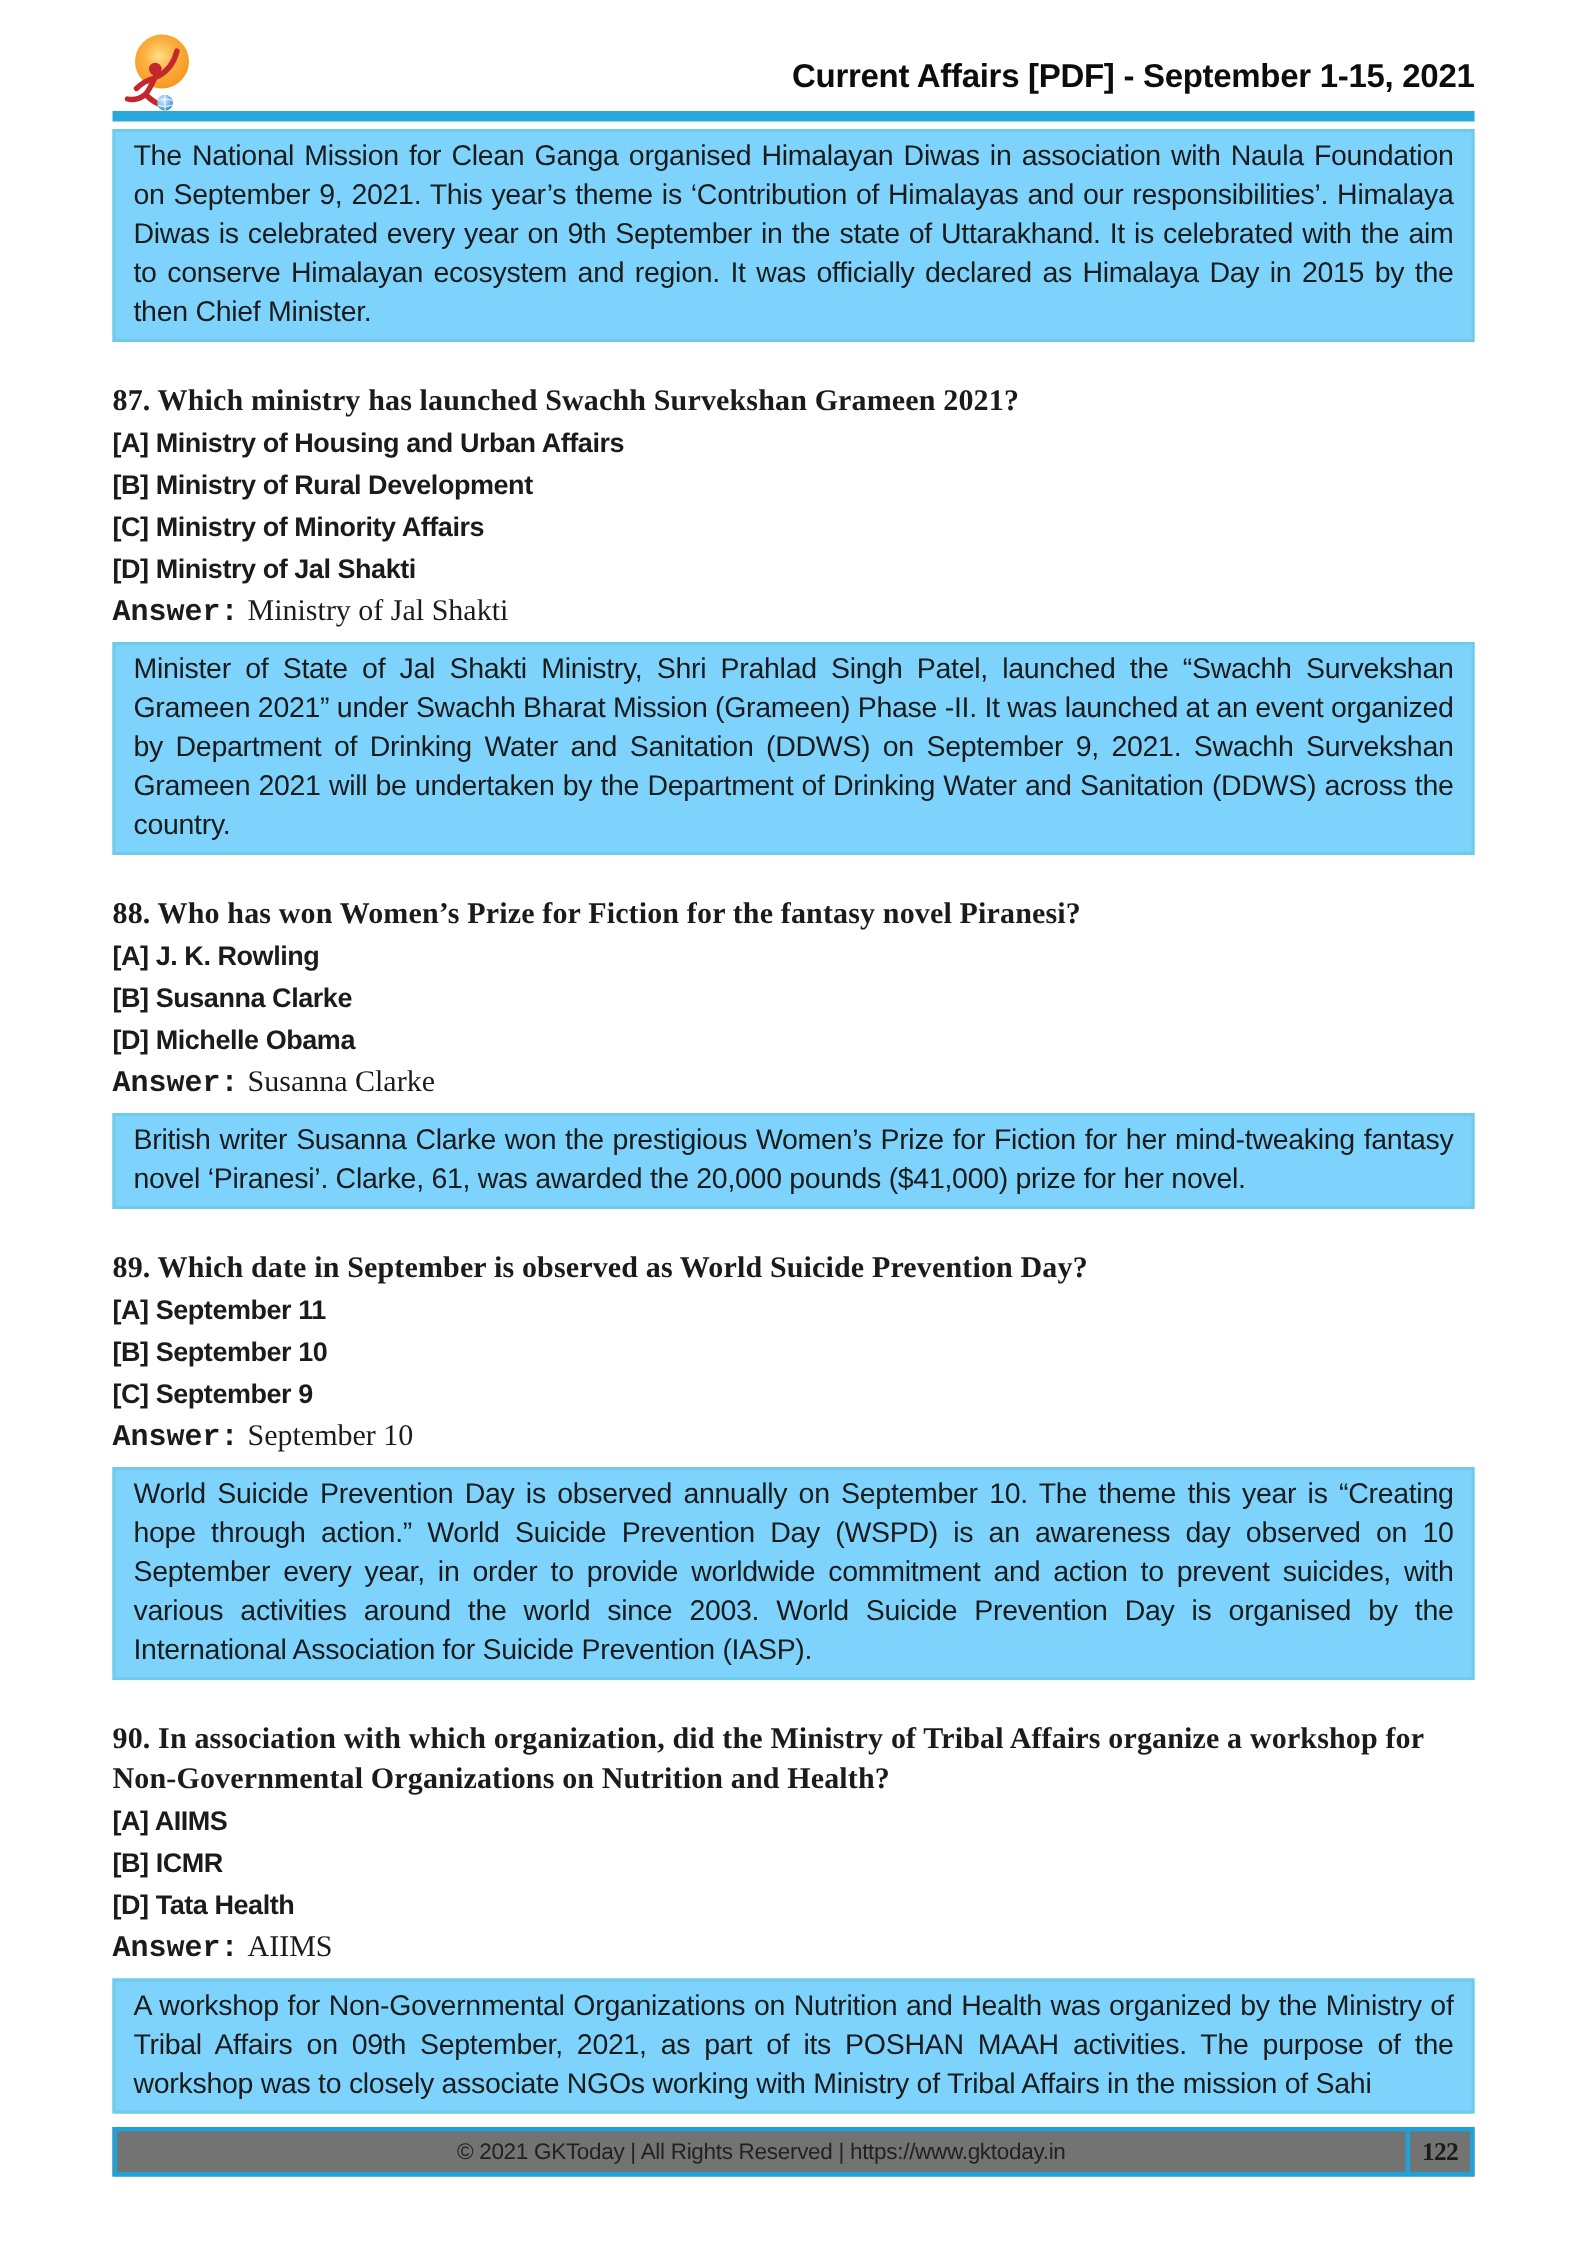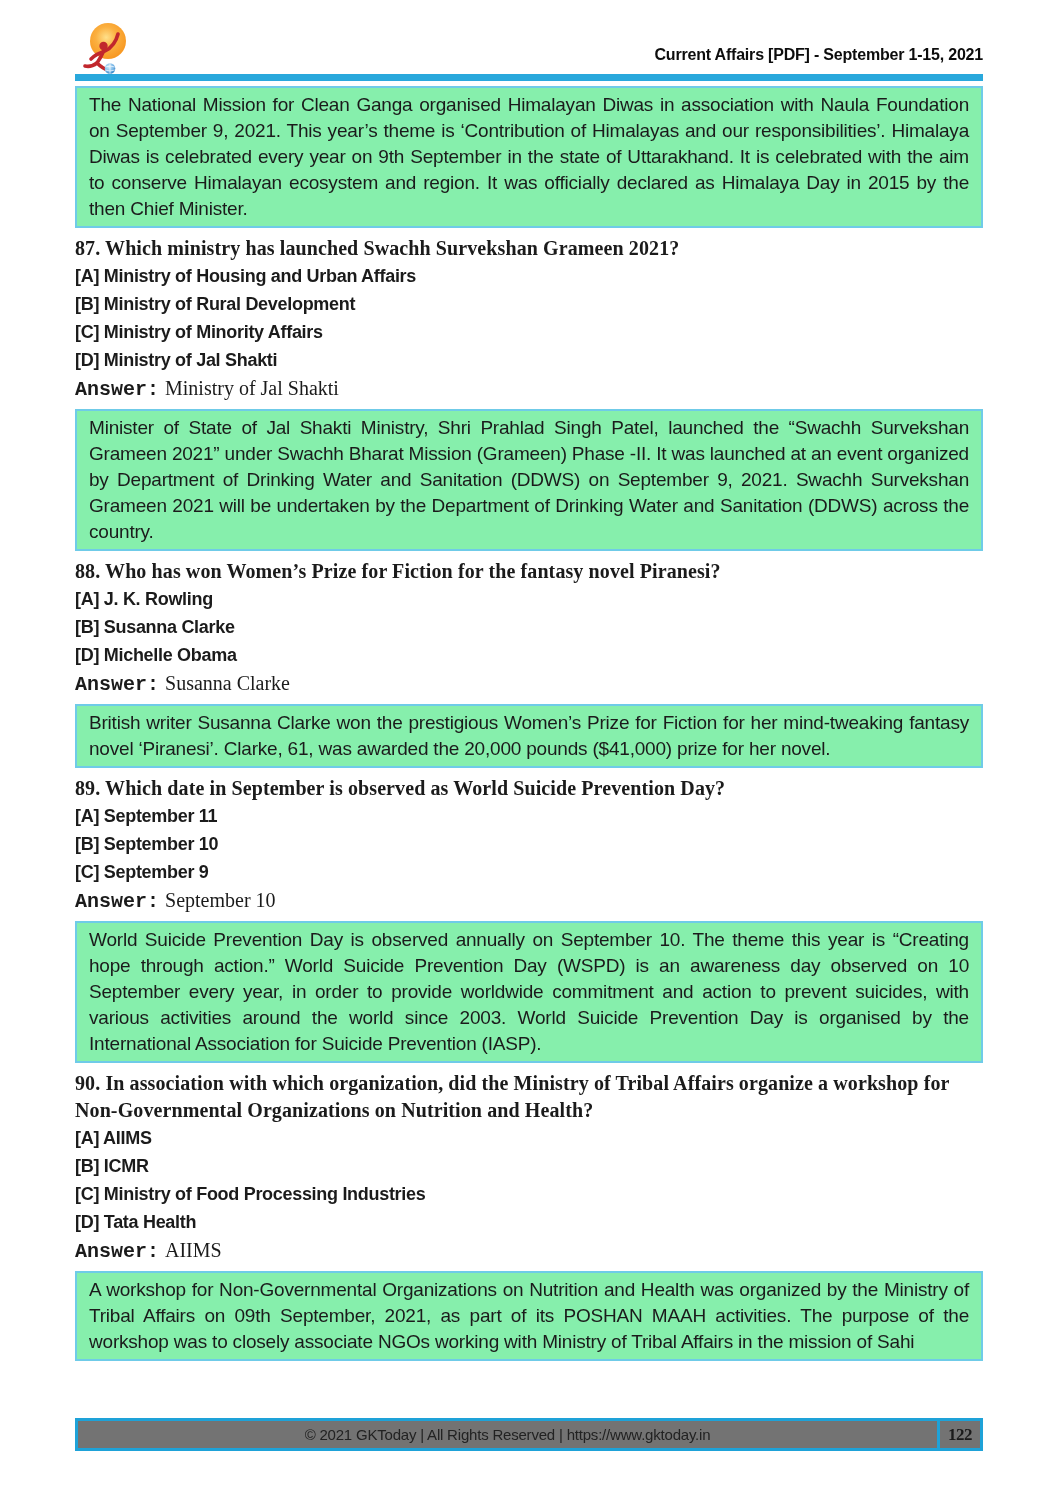--- a/index.html
+++ b/index.html
@@ -9,42 +9,42 @@
     color:#1b1b1b;
     -webkit-font-smoothing:antialiased;
   }
   .page { position:relative; width:1058px; height:1497px; padding:0 75px; box-sizing:border-box; }
 
   
   .header { padding-top:22px; }
   .header-row { display:flex; justify-content:space-between; align-items:flex-end; }
   .logo { width:64px; height:52px; flex:0 0 auto; }
   .header-title {
-    font-size:16px; font-weight:bold; color:#0d0d0d;
+    font-size:22px; font-weight:bold; color:#0d0d0d;
     padding-bottom:10px; letter-spacing:-0.2px;
   }
   .header-rule { height:7px; background:#29a8dc; }
 
   
   .info-box {
-    background:#86efac;
+    background:#7dd3fc;
     border:2px solid #6fcbe8;
     padding:4px 12px;
     font-size:19px; line-height:26px;
     text-align:justify;
     letter-spacing:-0.2px;
   }
   .intro-box { margin-top:5px; }
   .expl-box  { margin-top:5px; margin-bottom:0; }
 
   
   .question {
     font-family:"Liberation Serif", serif;
     font-weight:bold; font-size:20px; line-height:27px;
-    margin-top:7px; letter-spacing:0.1px;
+    margin-top:26px; letter-spacing:0.1px;
   }
   .option {
     font-weight:bold; font-size:18px; line-height:28px;
     letter-spacing:-0.3px;
   }
   .answer-line {
     font-family:"Liberation Serif", serif;
     font-size:20px; line-height:28px;
   }
   .answer-label { font-weight:bold; margin-right:6px;font-family:Liberation Mono, monospace; }
@@ -146,21 +146,20 @@
     </div>
     <div class="info-box expl-box">
       <span>World Suicide Prevention Day is observed annually on September 10. The theme this year is “Creating hope through action.” World Suicide Prevention Day (WSPD) is an awareness day observed on 10 September every year, in order to provide worldwide commitment and action to prevent suicides, with various activities around the world since 2003. World Suicide Prevention Day is organised by the International Association for Suicide Prevention (IASP).</span>
     </div>
   </div>
 
   <div>
     <div class="question">90. In association with which organization, did the Ministry of Tribal Affairs organize a workshop for Non-Governmental Organizations on Nutrition and Health?</div>
     <div class="option">[A] AIIMS</div>
     <div class="option">[B] ICMR</div>
-    <div class="option">[C] Ministry of Food Processing Industries</div>
     <div class="option">[D] Tata Health</div>
     <div class="answer-line">
       <span class="answer-label">Answer:</span><span>AIIMS</span>
     </div>
     <div class="info-box expl-box">
       <span>A workshop for Non-Governmental Organizations on Nutrition and Health was organized by the Ministry of Tribal Affairs on 09th September, 2021, as part of its POSHAN MAAH activities. The purpose of the workshop was to closely associate NGOs working with Ministry of Tribal Affairs in the mission of Sahi</span>
     </div>
   </div>
 
   <div class="footer">

